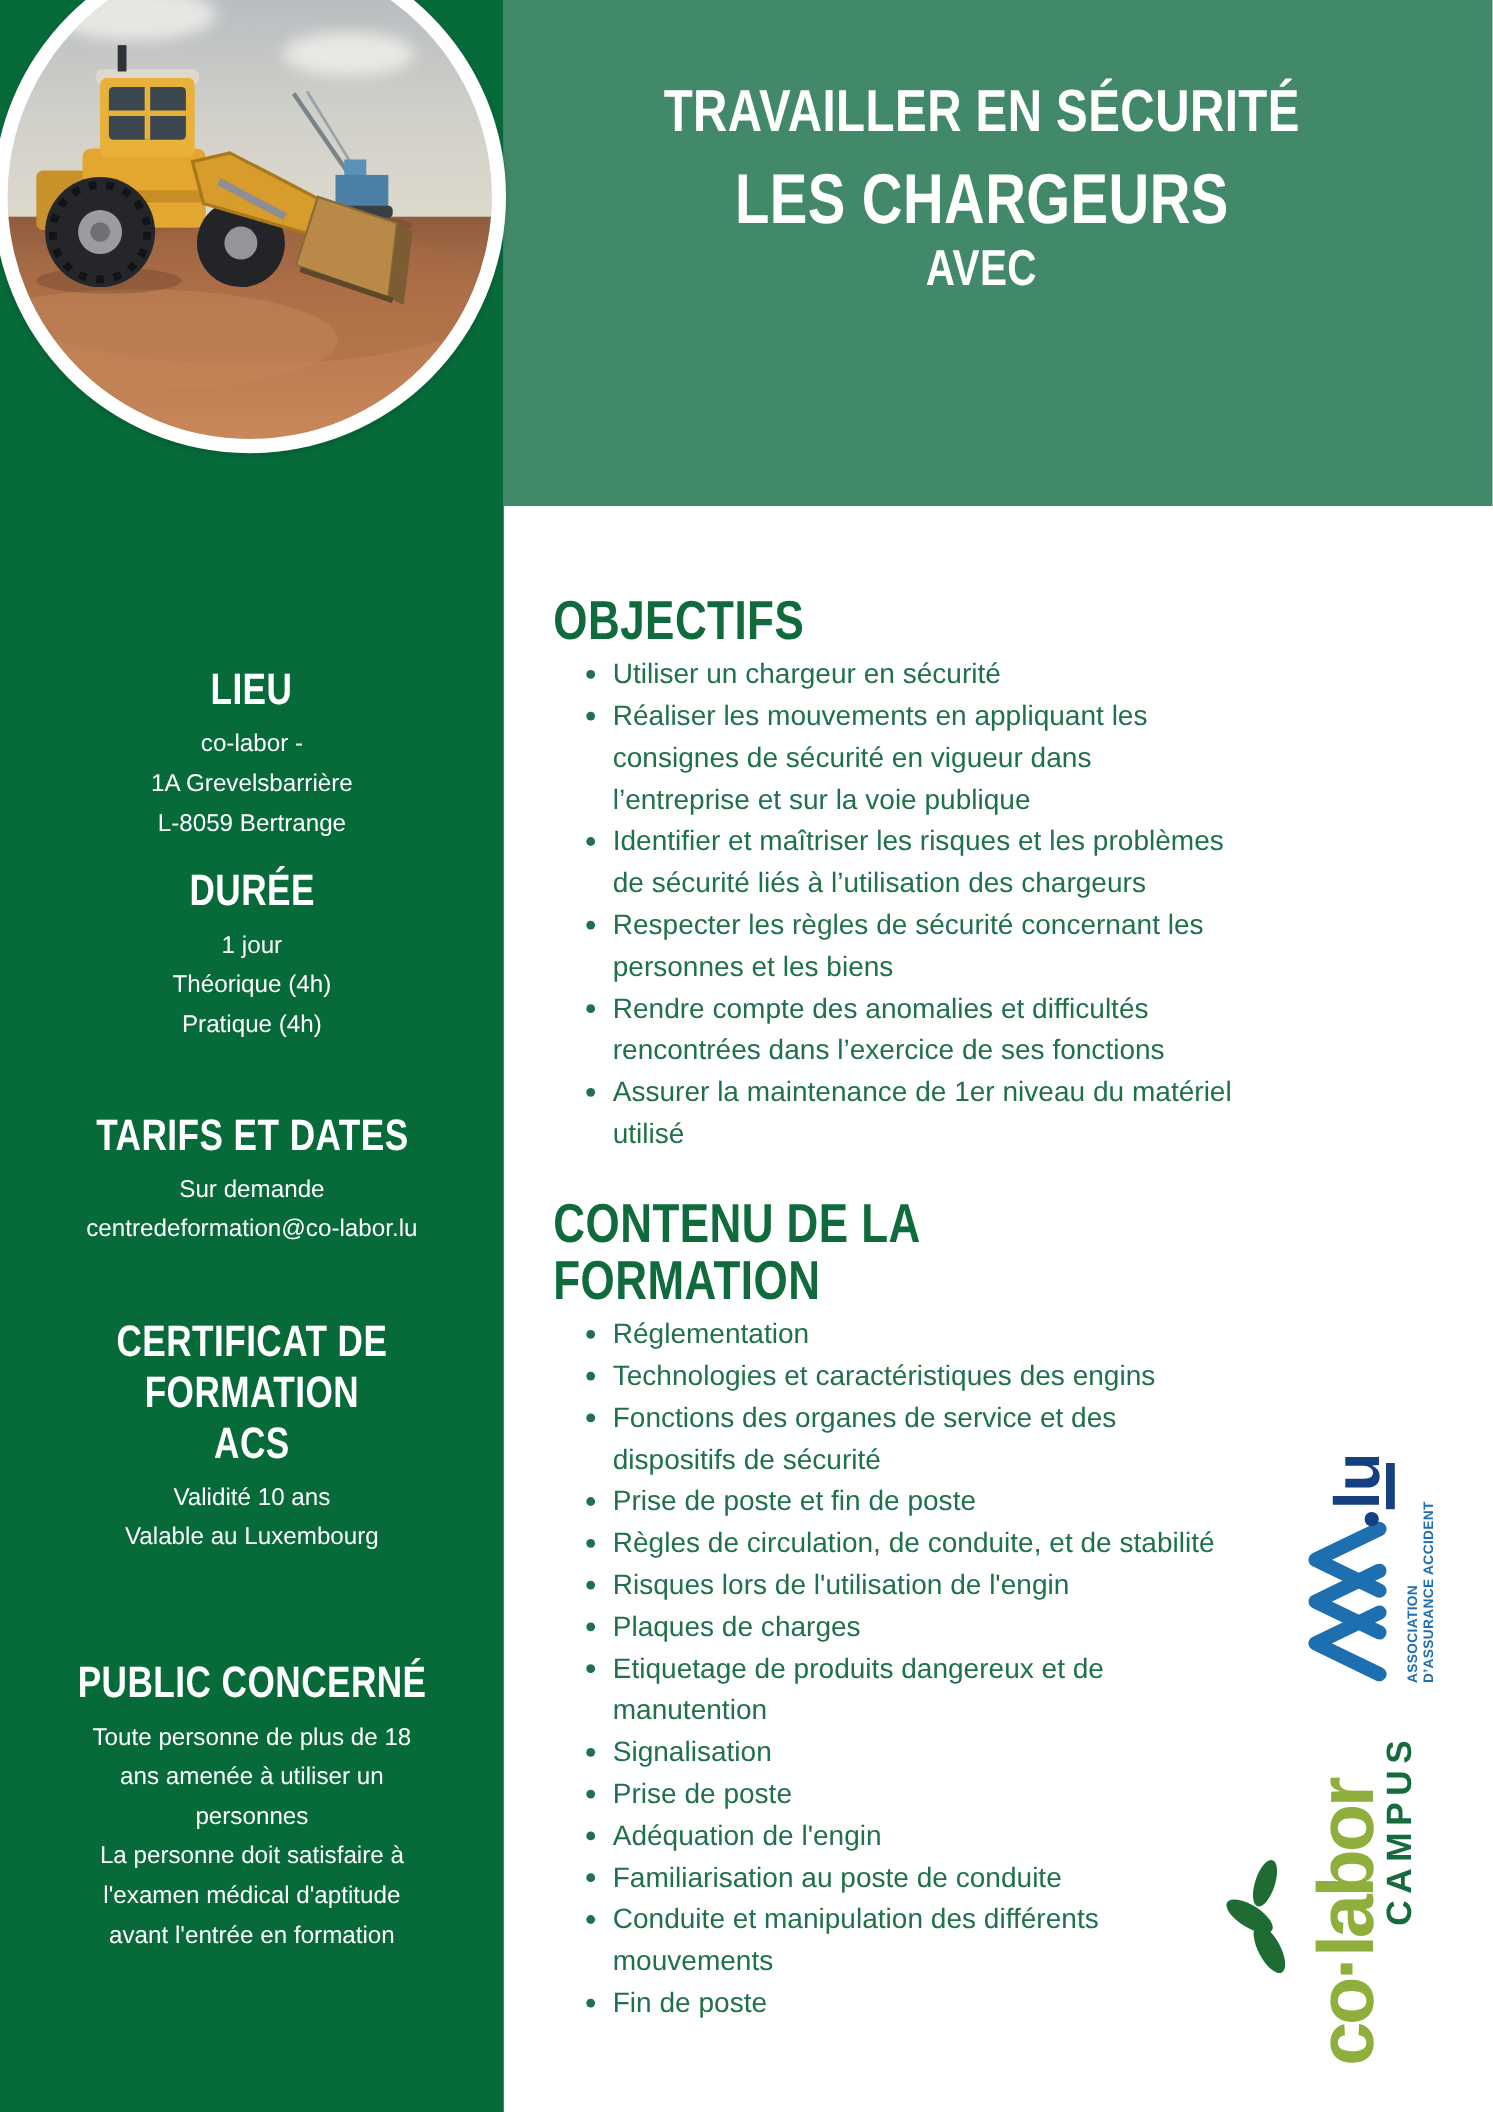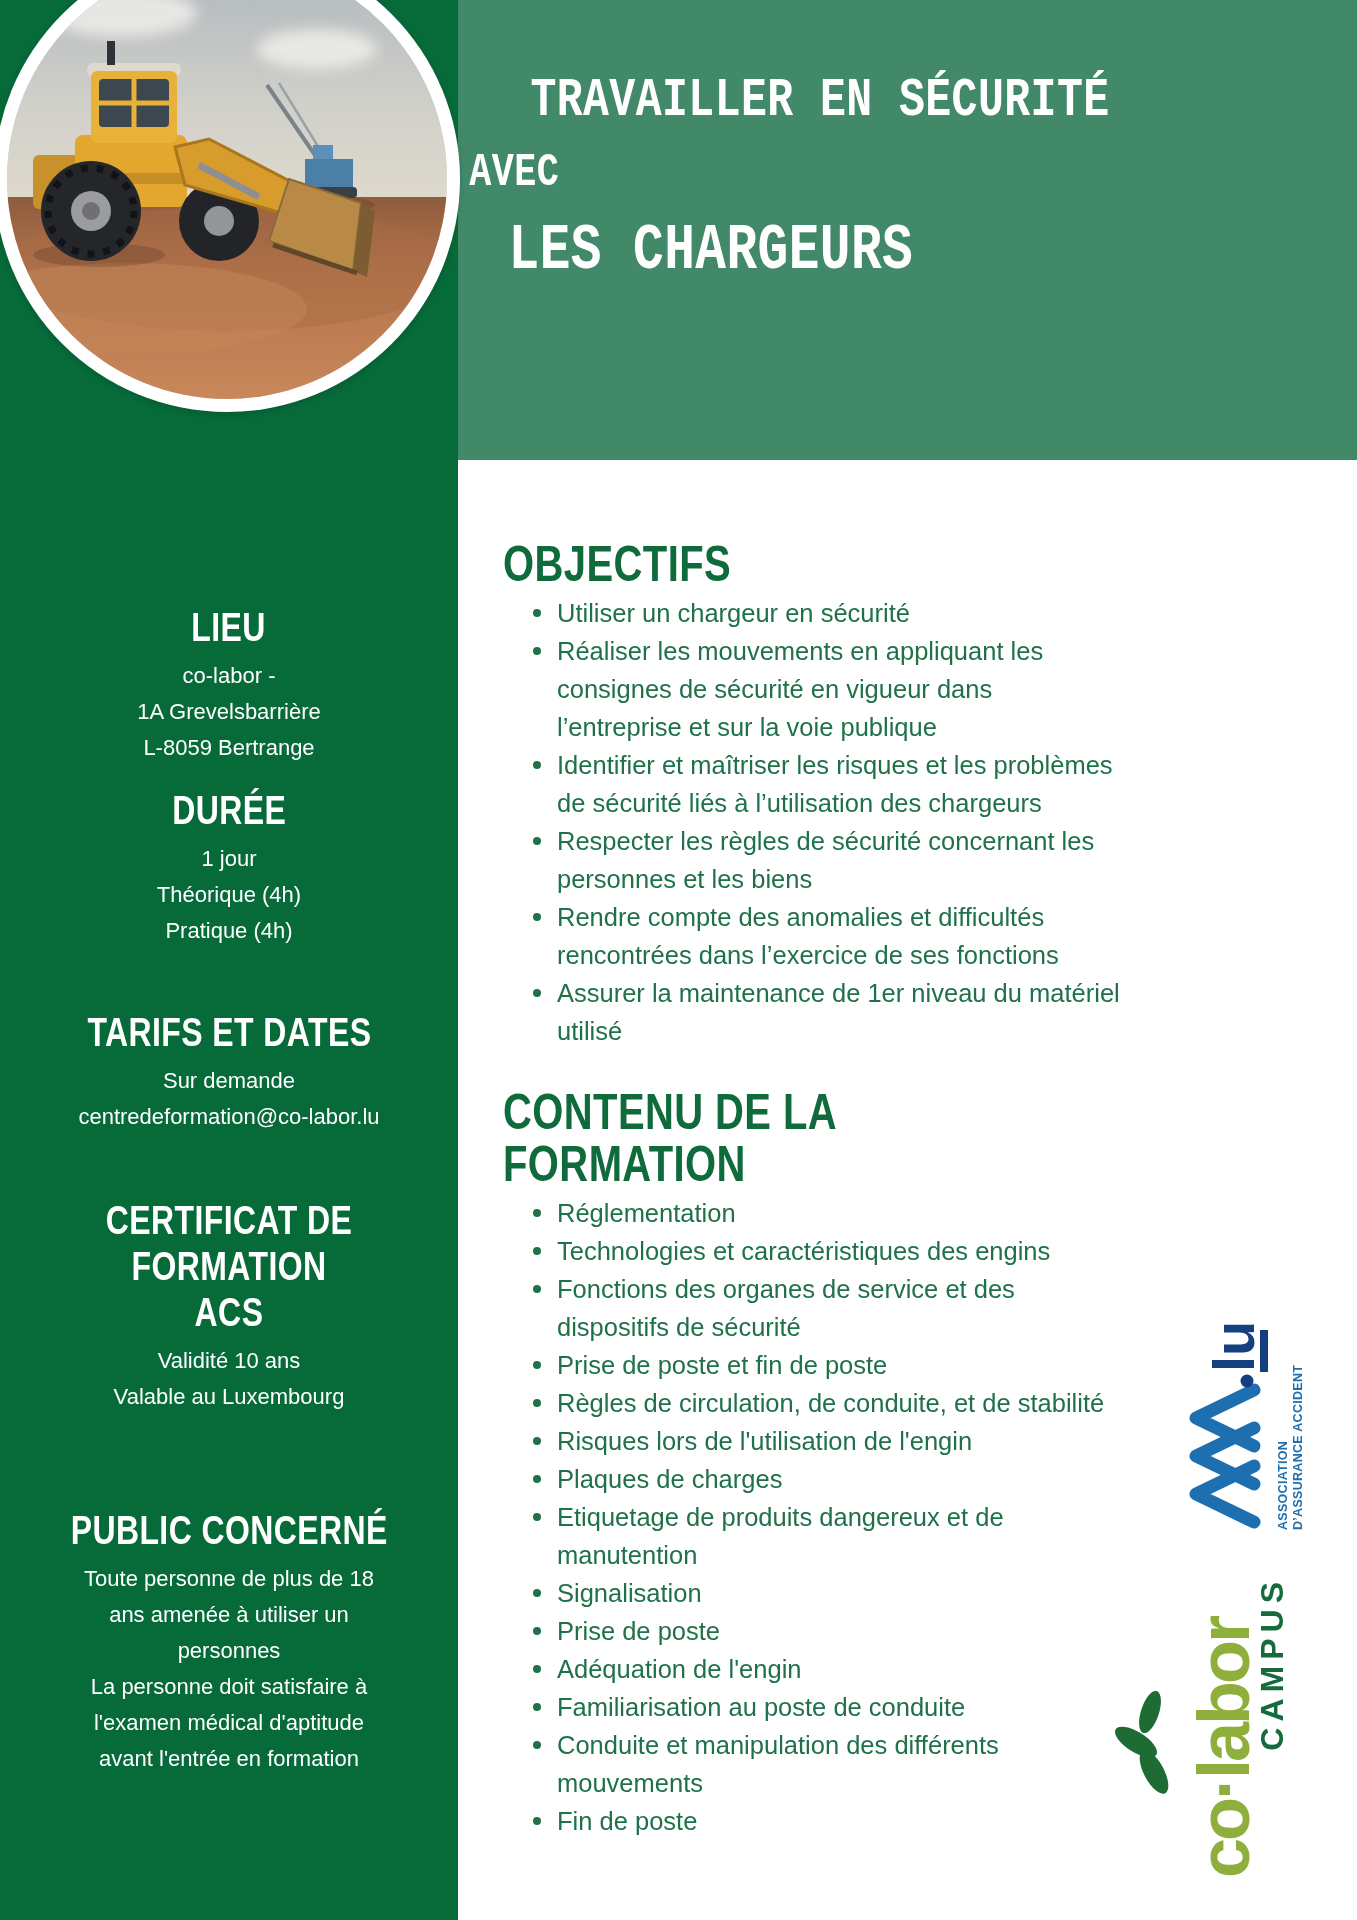--- a/index.html
+++ b/index.html
@@ -9,21 +9,21 @@
   .page { position:absolute; inset:0; background:#fff; }
 
   
   .sidebar { position:absolute; left:0; top:0; width:458px; height:1920px;
              background:var(--sidebar-green,#076A39); }
   .banner  { position:absolute; left:458px; top:0; right:0; height:460px;
              background:var(--banner-green,#42896A); }
 
   
   .title-block { position:absolute; left:458px; top:70px; width:899px;
-                 padding-right:30px; text-align:left; color:#fff; z-index:4;font-family:Liberation Mono, monospace; }
+                 padding-right:30px; text-align:center; color:#fff; z-index:4; }
   .title-block .tline { font-weight:bold; }
   .cond { display:inline-block; transform:scaleX(0.8); transform-origin:center; letter-spacing:.5px; }
   .t0 { font-size:54px; line-height:62px; margin-bottom:14px; }
   .t1 { font-size:46px; line-height:54px; margin-bottom:16px; }
   .t2 { font-size:64px; line-height:70px; }
 
   
   .photo-ring { position:absolute; left:-6px; top:-54px; width:466px; height:466px;
                 border-radius:50%; background:#fff; z-index:5;
                 box-shadow:0 2px 6px rgba(0,0,0,.15); }
@@ -77,22 +77,22 @@
 </head>
 <body>
 
 <div class="page">
 
   <div class="sidebar"></div>
   <div class="banner"></div>
 
   <div class="title-block">
       <div class="tline t0"><span class="cond">TRAVAILLER EN SÉCURITÉ</span></div>
+      <div class="tline t2"><span class="cond">LES CHARGEURS</span></div>
       <div class="tline t1"><span class="cond">AVEC</span></div>
-      <div class="tline t2"><span class="cond">LES CHARGEURS</span></div>
     </div>
 
   <div class="photo-ring">
     <div class="photo" title="wheel-loader-construction-site">
       <div class="sky"></div>
       <div class="cloud c1"></div>
       <div class="cloud c2"></div>
       <div class="ground"></div>
       <svg class="scene-svg" viewBox="0 0 440 440">
 

